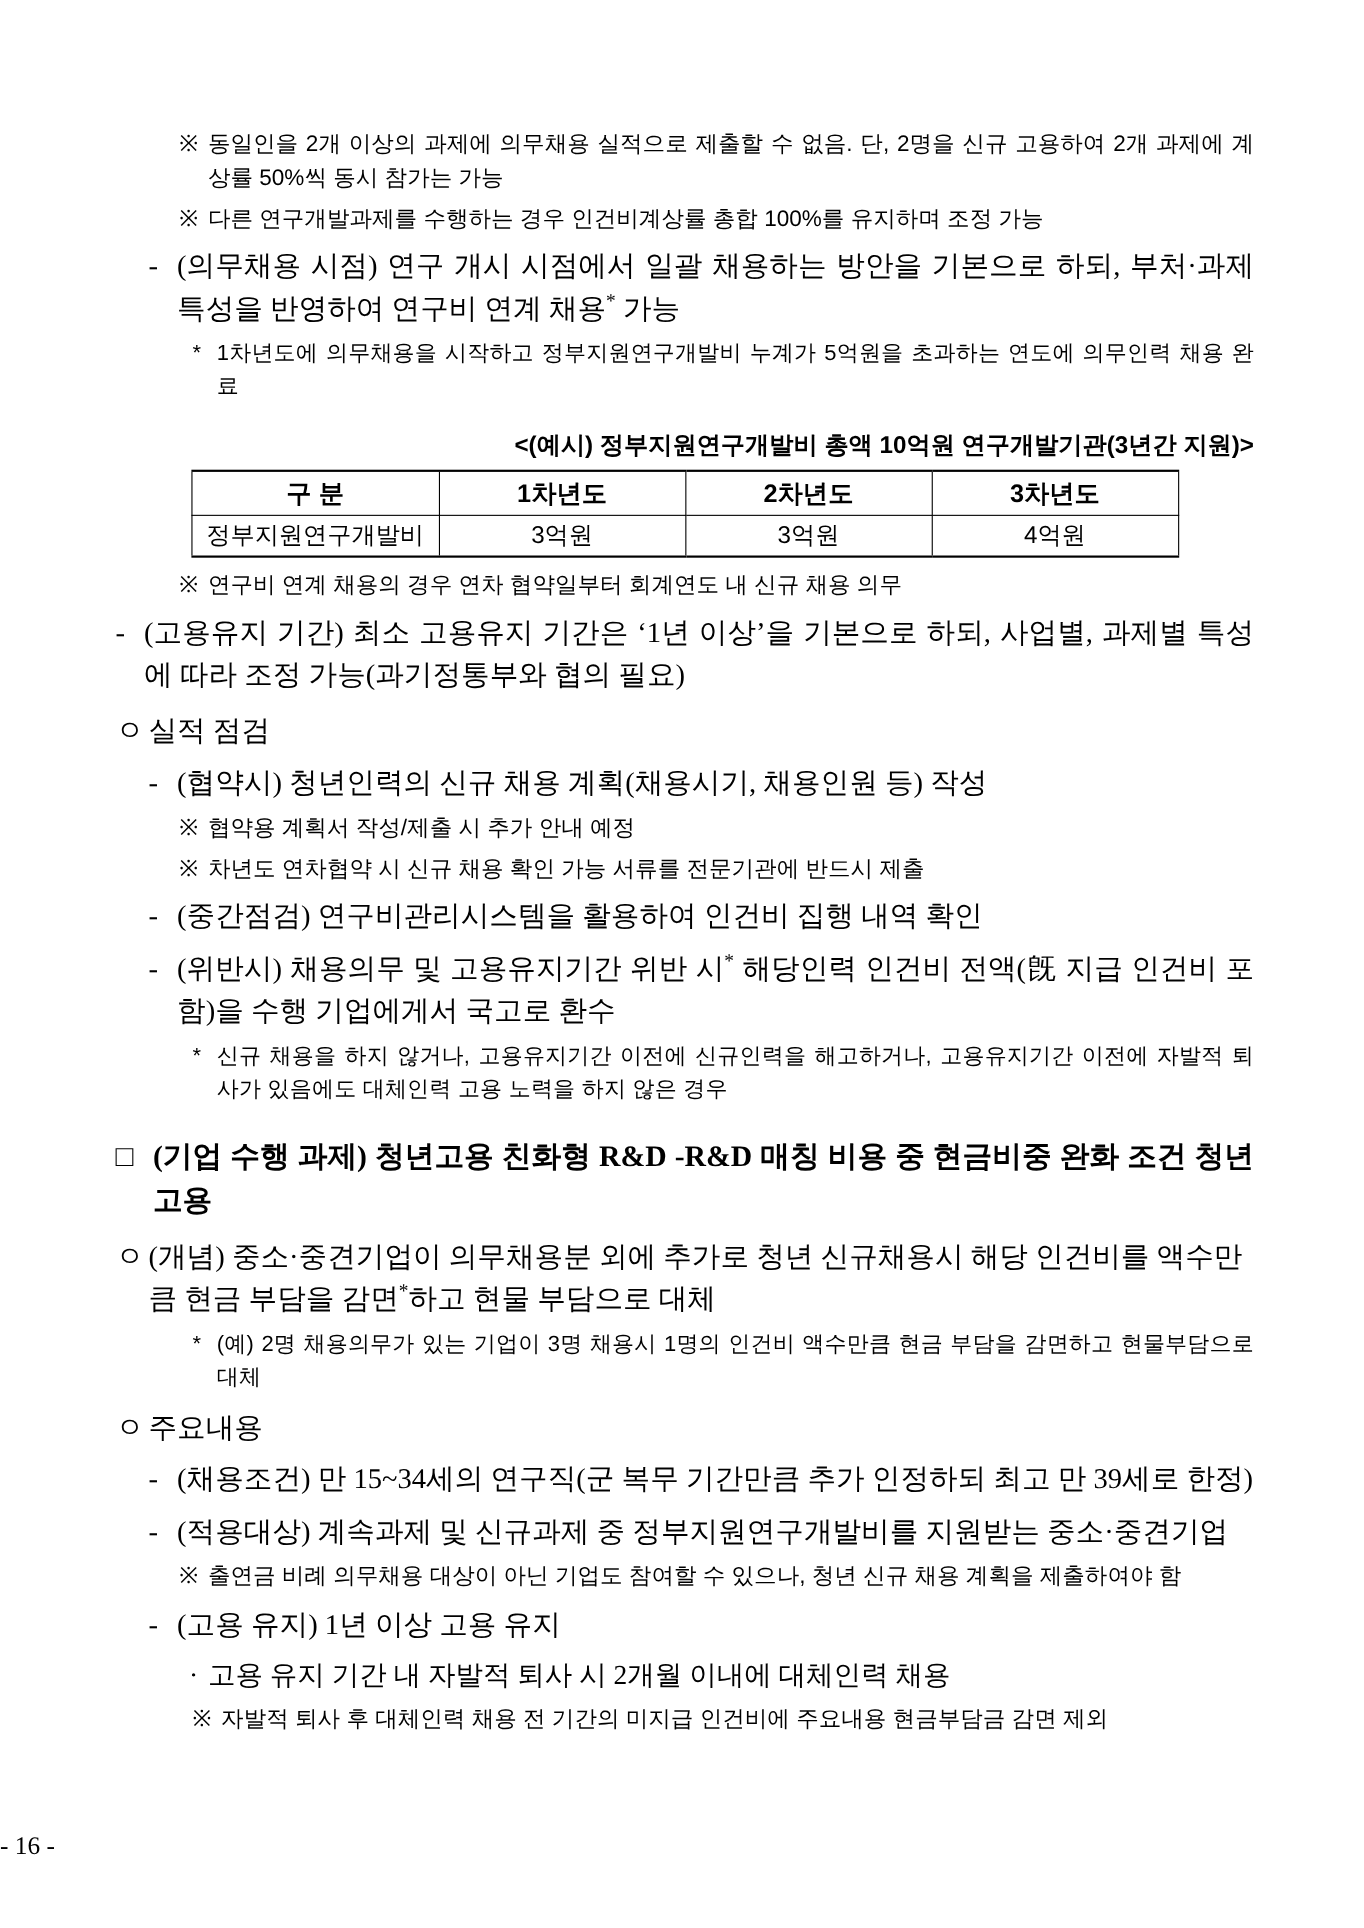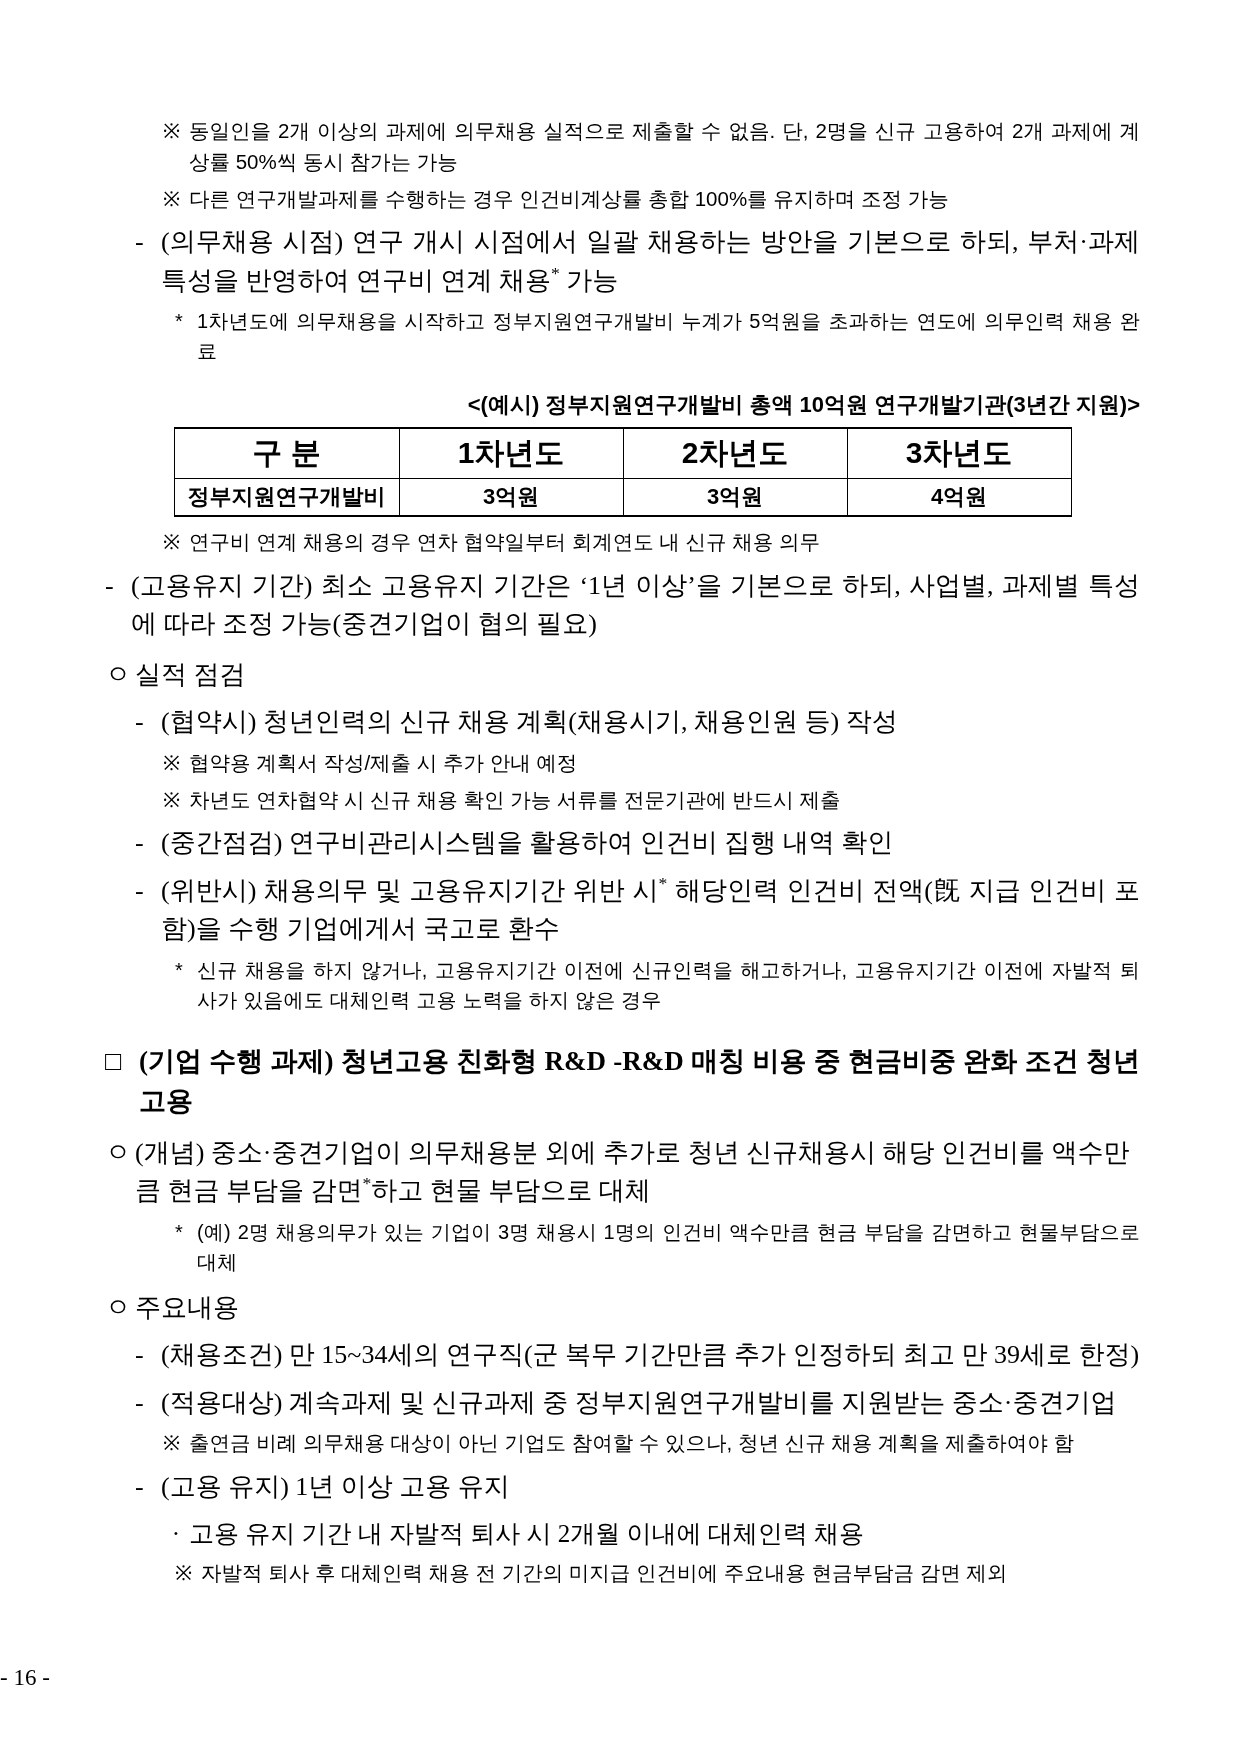--- a/index.html
+++ b/index.html
@@ -122,27 +122,27 @@
   table.tbl th, table.tbl td {
     border: 1px solid #000;
     text-align: center;
     font-size: 22px;
     padding: 3px 4px;
   }
   table.tbl thead th {
     font-weight: bold;
     border-top: 2.5px solid #000;
     border-bottom: 1.6px solid #000;
-    font-size: 30px;
+    font-size: 23px;
     padding: 4px 4px;
   }
   table.tbl tbody tr:last-child td {
     border-bottom: 2.5px solid #000;
   }
-  table.tbl td { font-weight: bold; }
+  table.tbl td { font-weight: normal; }
   .col-div { width: 216px; }
 
   .pagenum {
     position: absolute;
     bottom: 62px;
     left: 0;
     width: 100%;
     text-align: left;
     font-size: 23px;
     font-family: "Liberation Serif", serif;
@@ -198,21 +198,21 @@
 
     <div class="spacer-sm"></div>
 
     <div class="blk note ind-2">
       <span class="marker">※</span>
       <span class="txt">연구비 연계 채용의 경우 연차 협약일부터 회계연도 내 신규 채용 의무</span>
     </div>
 
     <div class="blk dash">
       <span class="marker">-</span>
-      <span class="txt">(고용유지 기간) 최소 고용유지 기간은 ‘1년 이상’을 기본으로 하되, 사업별, 과제별 특성에 따라 조정 가능(중견기업이 협의 필요)</span>
+      <span class="txt">(고용유지 기간) 최소 고용유지 기간은 ‘1년 이상’을 기본으로 하되, 사업별, 과제별 특성에 따라 조정 가능(과기정통부와 협의 필요)</span>
     </div>
 
     <div class="blk circ">
       <span class="marker">ㅇ</span>
       <span class="txt">실적 점검</span>
     </div>
 
     <div class="blk dash ind-1">
       <span class="marker">-</span>
       <span class="txt">(협약시) 청년인력의 신규 채용 계획(채용시기, 채용인원 등) 작성</span>

